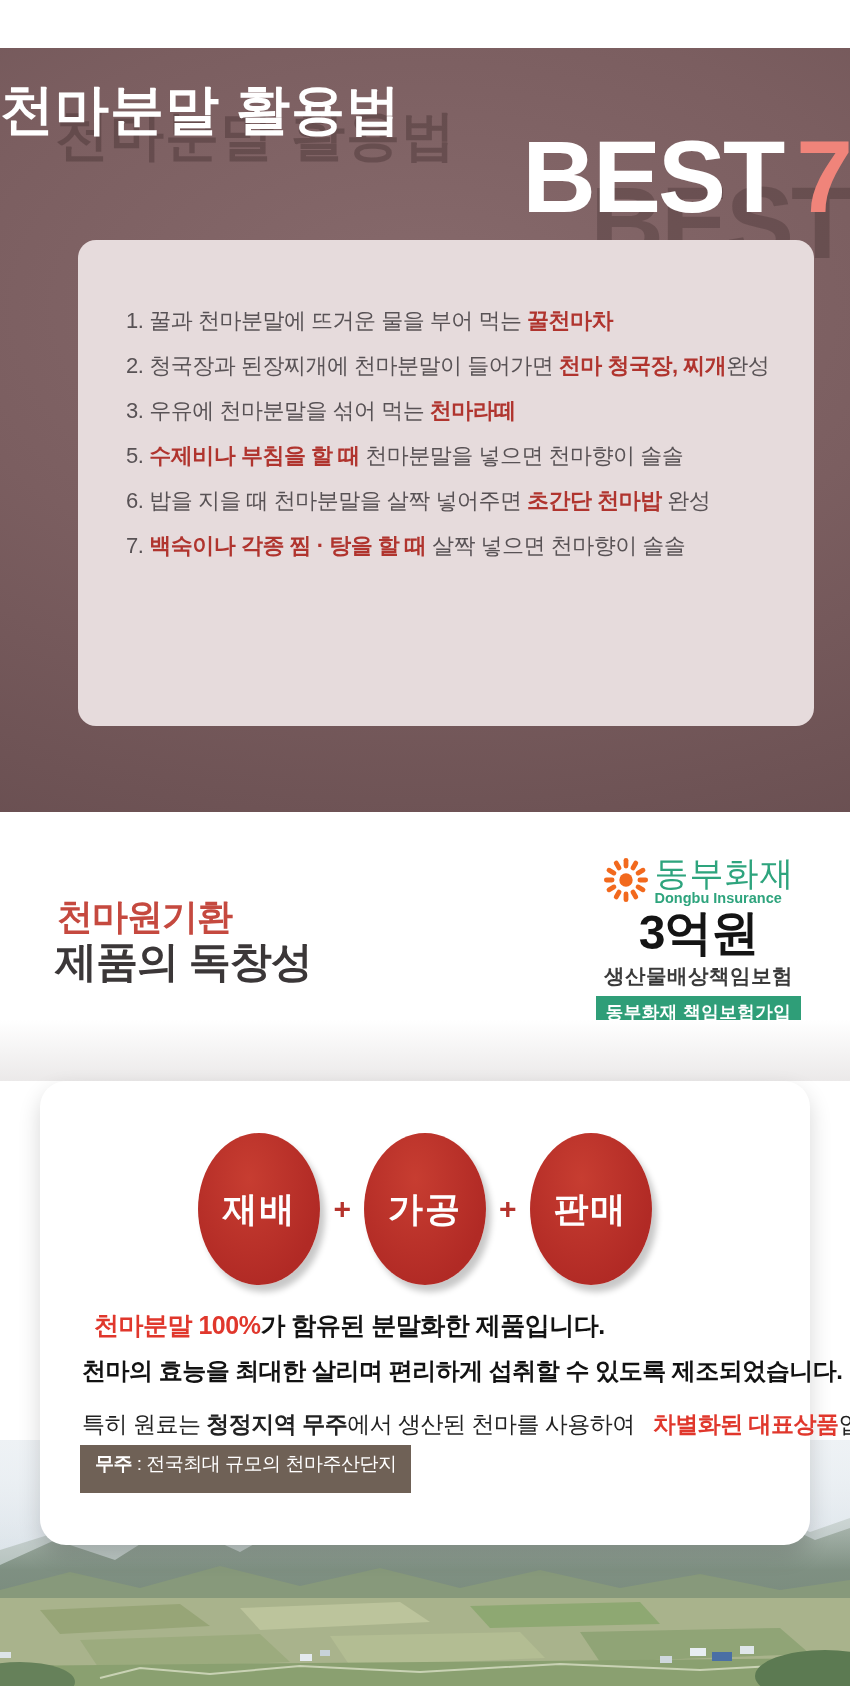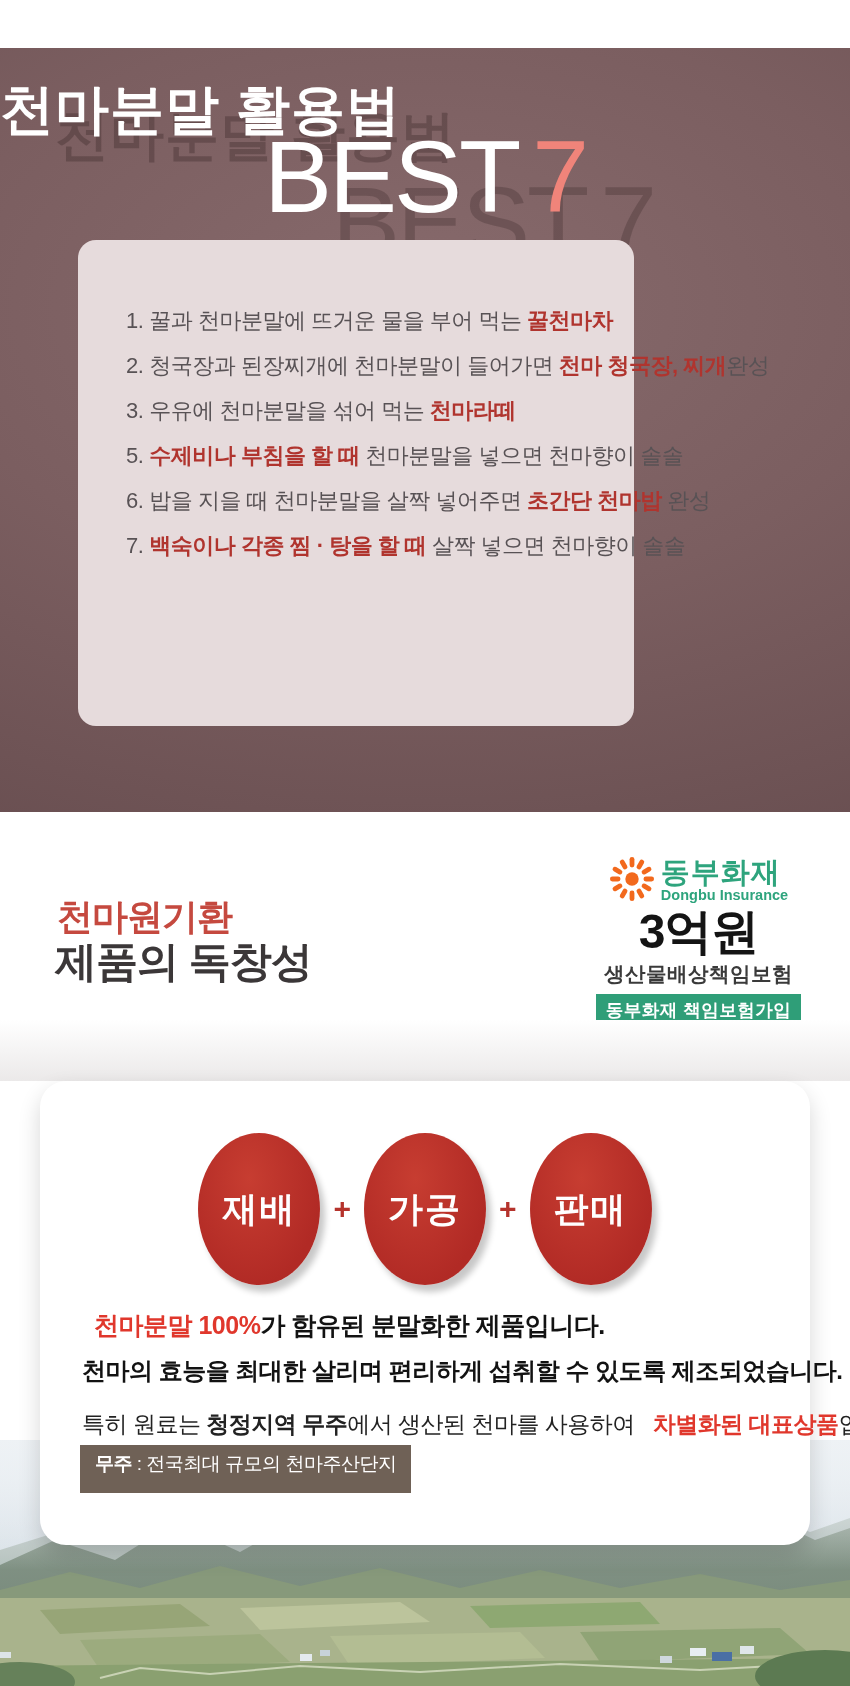--- a/index.html
+++ b/index.html
@@ -5,45 +5,45 @@
   * { margin:0; padding:0; box-sizing:border-box; }
   body { background:#ffffff; font-family:"Liberation Sans", sans-serif; }
   #canvas { position:relative; width:850px; height:1686px; background:#fff; overflow:hidden; margin:0 auto; }
 
   
   .hero { position:absolute; top:48px; left:0; width:850px; height:764px;
           background:radial-gradient(ellipse 120% 80% at 50% 34%, #876a6c 0%, #7b5e60 48%, #684e50 100%); }
   .hero-title { position:absolute; top:26px; left:0; width:100%; text-align:left;
                 font-size:54px; font-weight:800; color:#ffffff; letter-spacing:1px;
                 text-shadow:55px 26px 0 rgba(48,30,30,0.30); }
-  .hero-best { position:absolute; top:76px; left:0; width:100%; text-align:center;
-               font-size:102px; font-weight:400; letter-spacing:-3px; line-height:1.05;
+  .hero-best { position:absolute; top:76px; left:0; width:100%; text-align:right;
+               font-size:102px; font-weight:700; letter-spacing:-3px; line-height:1.05;
                color:#ffffff; }
   .hero-best .best-word { text-shadow:68px 46px 0 rgba(48,30,30,0.26); }
   .hero-best .best-num { color:#f0847a; margin-left:14px; text-shadow:68px 46px 0 rgba(48,30,30,0.26); }
 
-  .pink-box { position:absolute; left:78px; top:192px; width:556px; height:486px;
+  .pink-box { position:absolute; left:78px; top:192px; width:736px; height:486px;
               background:#e6dbdc; border-radius:18px; }
   .usage-list { position:absolute; top:68px; left:48px; right:30px; list-style:none; }
   .usage-list li { font-size:22px; line-height:26px; margin-bottom:19px; color:#585255;
                    letter-spacing:-0.5px; white-space:nowrap; }
   .usage-list .num { margin-right:6px; }
   .usage-list .red { color:#b0342e; font-weight:700; }
 
   
   .sub-red   { position:absolute; left:57px; top:893px; font-size:36px; font-weight:800;
                color:#c5493f; letter-spacing:-1px; }
   .sub-title { position:absolute; left:55px; top:934px; font-size:42px; font-weight:800;
                color:#3b3738; letter-spacing:-1px; }
 
   
   .insurance { position:absolute; right:44px; top:856px; width:215px; text-align:center; }
   .ins-brand-row { display:flex; align-items:center; justify-content:center; gap:6px; }
   .ins-brand-col { text-align:left; }
-  .ins-brand-kr { font-size:29px; font-weight:700; color:#2ea47d; letter-spacing:1px; line-height:1; }
+  .ins-brand-kr { font-size:34px; font-weight:400; color:#2ea47d; letter-spacing:1px; line-height:1; }
   .ins-brand-en { font-size:14.5px; font-weight:700; color:#2ea47d; line-height:1.2; }
   .ins-amount { font-size:48px; font-weight:900; color:#141414; letter-spacing:-1px; line-height:1.05; margin-top:1px; }
   .ins-policy { font-size:20.5px; font-weight:700; color:#3a3a3a; letter-spacing:0.5px; margin-top:3px; }
   .ins-badge { display:inline-block; margin-top:6px; background:#2f9e78; color:#fff;
                font-size:17.5px; font-weight:700; padding:4px 10px 5px; letter-spacing:0.5px; }
 
   
   .pre-card-fade { position:absolute; left:0; top:1020px; width:850px; height:61px;
                    background:linear-gradient(#ffffff, #ebe9e9); }
   .photo { position:absolute; left:0; top:1440px; width:850px; height:246px; }

